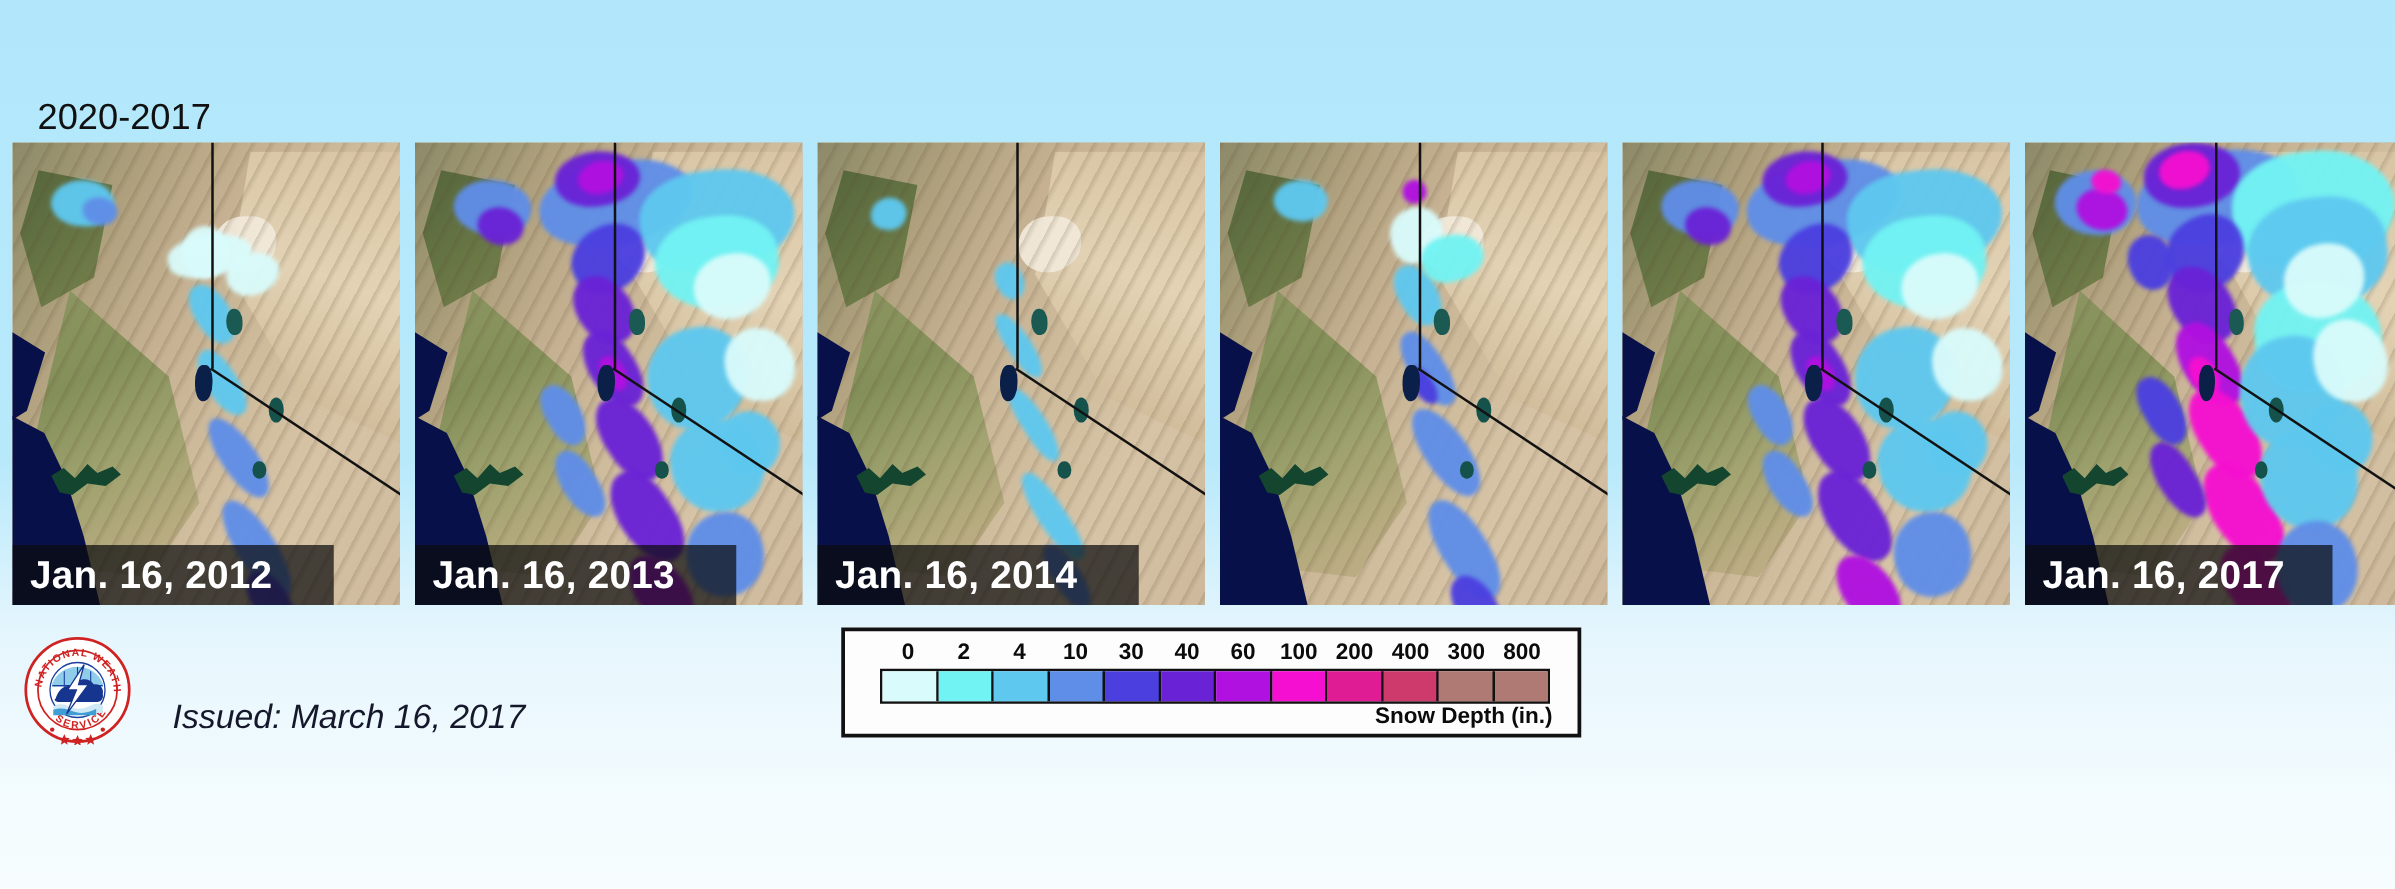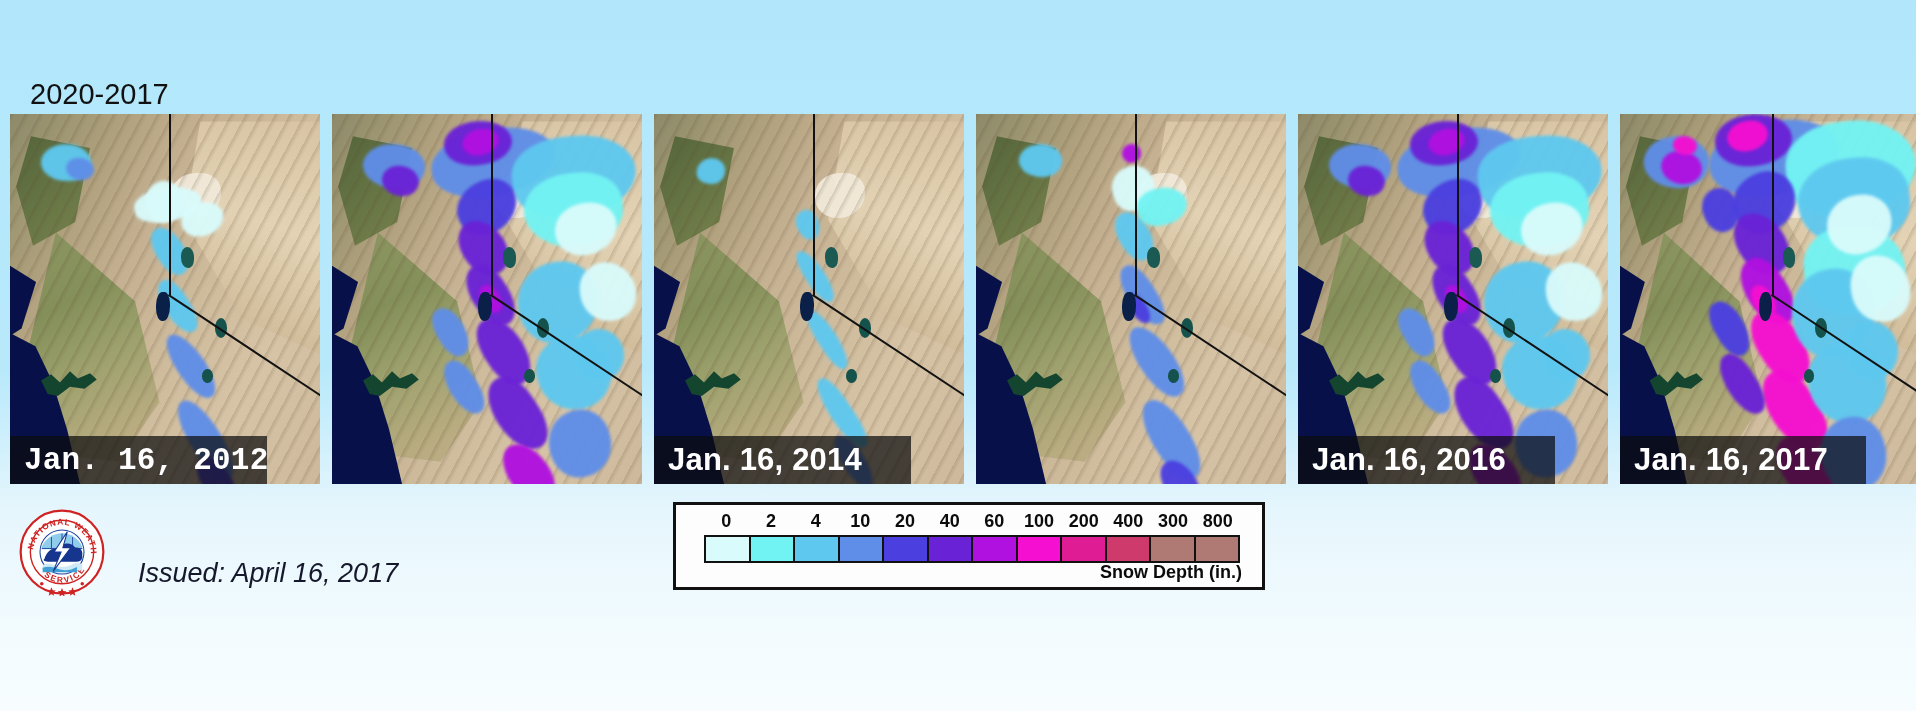--- a/index.html
+++ b/index.html
@@ -112,21 +112,21 @@
   }
 </style>
 </head>
 <body>
 
 <div id="header">
   <div id="subtitle">2020-2017</div>
 </div>
 
 <div id="panels">
-    <div class="panel" style="left: 10px; width: 310px; font-family: Liberation Mono, monospace;">
+    <div class="panel" style="left: 10px; width: 310px;">
       <div class="map">
         <div class="land"></div>
         <div class="desert"></div>
         <div class="valley"></div>
         <div class="forest"></div>
         <div class="salt"></div>
         <div class="ridges"></div>
         <div style="position: absolute; inset: 0px;">
           <div class="snow" style="left: 44%; top: 18%; width: 12%; height: 11%; background: rgb(217, 251, 251); transform: rotate(-20deg); border-radius: 50% 45% 55% 40%; filter: blur(1.5px);"></div>
           <div class="snow" style="left: 47%; top: 30%; width: 9%; height: 14%; background: rgb(94, 200, 239); transform: rotate(-32deg); border-radius: 45% 50% 50% 45%; filter: blur(1.5px);"></div>
@@ -188,20 +188,23 @@
         <div class="ocean"></div>
         <div class="ocean2"></div>
         <div class="bay"></div>
         <div class="lake-tahoe"></div>
         <div class="lake-a"></div>
         <div class="lake-b"></div>
         <div class="lake-c"></div>
         <div class="border-v"></div>
         <div class="border-d"></div>
       </div>
+      <div class="caption">
+        <span>Jan. 16, 2013</span>
+      </div>
     </div>
     <div class="panel" style="left: 654px; width: 310px;">
       <div class="map">
         <div class="land"></div>
         <div class="desert"></div>
         <div class="valley"></div>
         <div class="forest"></div>
         <div class="salt"></div>
         <div class="ridges"></div>
         <div style="position: absolute; inset: 0px;">
@@ -291,23 +294,20 @@
         </div>
         <div class="ocean"></div>
         <div class="ocean2"></div>
         <div class="bay"></div>
         <div class="lake-tahoe"></div>
         <div class="lake-a"></div>
         <div class="lake-b"></div>
         <div class="lake-c"></div>
         <div class="border-v"></div>
         <div class="border-d"></div>
-      </div>
-      <div class="caption">
-        <span>Jan. 16, 2016</span>
       </div>
     </div>
     <div class="panel" style="left: 1620px; width: 296px;">
       <div class="map">
         <div class="land"></div>
         <div class="desert"></div>
         <div class="valley"></div>
         <div class="forest"></div>
         <div class="salt"></div>
         <div class="ridges"></div>
@@ -381,29 +381,29 @@
     <path d="M 56,27 L 41,50 L 49,50 L 40,72 L 60,45 L 51,45 Z" fill="#ffffff" stroke="#16358f" stroke-width="1.2"></path>
     <g fill="#cf2222">
       <path d="M 38,90 l 1.4,3.4 3.6,.3 -2.8,2.4 .9,3.6 -3.1,-2 -3.1,2 .9,-3.6 -2.8,-2.4 3.6,-.3 Z"></path>
       <path d="M 50,91 l 1.4,3.4 3.6,.3 -2.8,2.4 .9,3.6 -3.1,-2 -3.1,2 .9,-3.6 -2.8,-2.4 3.6,-.3 Z"></path>
       <path d="M 62,90 l 1.4,3.4 3.6,.3 -2.8,2.4 .9,3.6 -3.1,-2 -3.1,2 .9,-3.6 -2.8,-2.4 3.6,-.3 Z"></path>
       <circle cx="27" cy="86" r="2"></circle>
         <circle cx="73" cy="86" r="2"></circle>
     </g>
   </svg>
 
-  <div id="issued">Issued: April 16, 2017</div>
+  <div id="issued">Issued: March 16, 2017</div>
 
   <div id="legend">
     <div id="legend-ticks">
         <div class="tk" style="left: 4.16667%;">0</div>
         <div class="tk" style="left: 12.5%;">2</div>
         <div class="tk" style="left: 20.8333%;">4</div>
         <div class="tk" style="left: 29.1667%;">10</div>
-        <div class="tk" style="left: 37.5%;">20</div>
+        <div class="tk" style="left: 37.5%;">30</div>
         <div class="tk" style="left: 45.8333%;">40</div>
         <div class="tk" style="left: 54.1667%;">60</div>
         <div class="tk" style="left: 62.5%;">100</div>
         <div class="tk" style="left: 70.8333%;">200</div>
         <div class="tk" style="left: 79.1667%;">400</div>
         <div class="tk" style="left: 87.5%;">300</div>
         <div class="tk" style="left: 95.8333%;">800</div>
       </div>
     <div id="legend-bar">
         <div class="sw" style="background: rgb(217, 251, 251);"></div>

